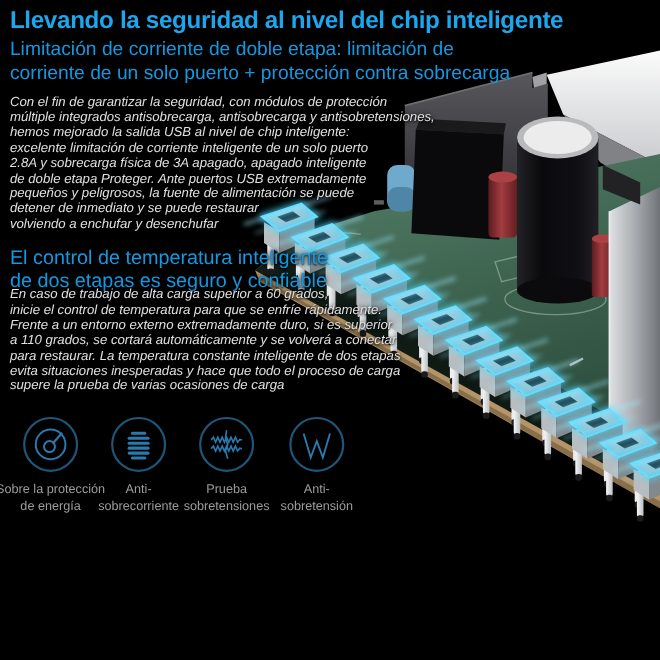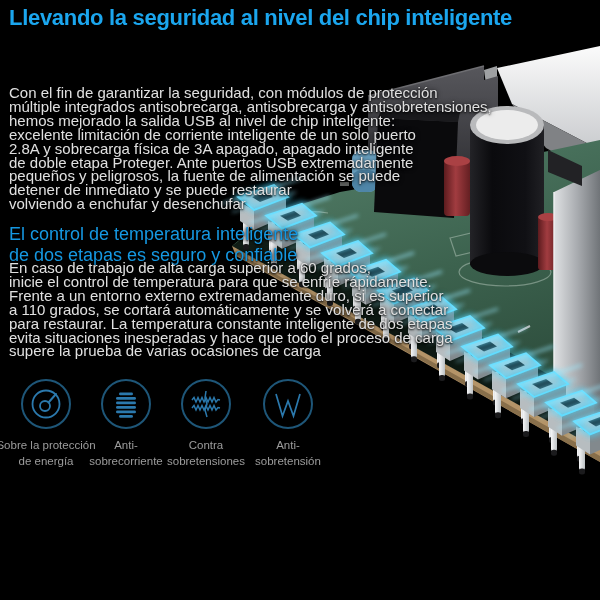--- a/index.html
+++ b/index.html
@@ -9,22 +9,23 @@
   }
   .photo{position:absolute;left:0;top:0;width:600px;height:600px;z-index:1;}
   .txt{position:absolute;z-index:2;white-space:pre-line;margin:0;}
   .title{
     left:9px;top:5px;font-size:22px;font-weight:bold;color:#1ba6ee;letter-spacing:-0.3px;
   }
   .subtitle{
     left:9px;top:33px;font-size:17.5px;line-height:22px;color:#1598e2;font-weight:normal;
   }
   .para{
-    left:9px;font-size:15px;line-height:13.9px;color:#e0e0e0;
+    left:9px;font-size:12px;line-height:13.9px;color:#e0e0e0;
     text-shadow:0 1px 2px rgba(0,0,0,.95), 0 0 5px rgba(0,0,0,.8);
+    font-style:italic;
   }
   .para1{top:86px;}
   .h2b{
     left:9px;top:224px;font-size:18px;line-height:21px;color:#1598e2;font-weight:normal;
     text-shadow:0 1px 2px rgba(0,0,0,.95), 0 0 5px rgba(0,0,0,.8);
   }
   .para2{top:261px;}
   .feature{position:absolute;z-index:2;width:140px;text-align:center;}
   .feature .ficon{display:block;width:52px;height:52px;margin:0 auto;}
   .feature .flabel{
@@ -168,20 +169,22 @@
         <use href="#usb-port-proto" transform="translate(462,334.9)"></use>
         <use href="#usb-port-proto" transform="translate(490,353.6)"></use>
         <use href="#usb-port-proto" transform="translate(518,372.29999999999995)"></use>
         <use href="#usb-port-proto" transform="translate(546,391)"></use>
         <use href="#usb-port-proto" transform="translate(574,409.7)"></use>
         <use href="#usb-port-proto" transform="translate(602,428.4)"></use>
       </g>
   </svg>
 
   <h1 class="txt title">Llevando la seguridad al nivel del chip inteligente</h1>
+  <h2 class="txt subtitle">Limitación de corriente de doble etapa: limitación de
+corriente de un solo puerto + protección contra sobrecarga</h2>
   <p class="txt para para1">Con el fin de garantizar la seguridad, con módulos de protección
 múltiple integrados antisobrecarga, antisobrecarga y antisobretensiones,
 hemos mejorado la salida USB al nivel de chip inteligente:
 excelente limitación de corriente inteligente de un solo puerto
 2.8A y sobrecarga física de 3A apagado, apagado inteligente
 de doble etapa Proteger. Ante puertos USB extremadamente
 pequeños y peligrosos, la fuente de alimentación se puede
 detener de inmediato y se puede restaurar
 volviendo a enchufar y desenchufar</p>
   <h2 class="txt h2b">El control de temperatura inteligente
@@ -223,21 +226,21 @@
 
   <div class="feature r1 c3">
     <svg class="ficon" viewBox="0 0 52 52">
       <circle cx="26" cy="26" r="24" stroke="#1e5678" stroke-width="2" fill="none"></circle>
       <g stroke="#2b79ad" stroke-width="1.5" fill="none">
         <polyline points="12,22 14,19.5 16,24 18,19.5 20,24 22,19.5 24,24 26,19.5 28,24 30,19.5 32,24 34,19.5 36,24 38,21.5 40,22"></polyline>
         <polyline points="12,30 14,27.5 16,32 18,27.5 20,32 22,27.5 24,32 26,27.5 28,32 30,27.5 32,32 34,27.5 36,32 38,29.5 40,30"></polyline>
         <polyline points="26,13 25,20 27,26 25,32 27,39"></polyline>
       </g>
     </svg>
-    <span class="flabel">Contra
+    <span class="flabel">Prueba
 sobretensiones</span>
   </div>
 
   <div class="feature r1 c4">
     <svg class="ficon" viewBox="0 0 52 52">
       <circle cx="26" cy="26" r="24" stroke="#1e5678" stroke-width="2" fill="none"></circle>
       <polyline points="14,16 20.5,38 26,23 31.5,38 38,16" stroke="#2b79ad" stroke-width="1.7" fill="none" stroke-linejoin="miter"></polyline>
     </svg>
     <span class="flabel">Anti-
 sobretensión</span>

